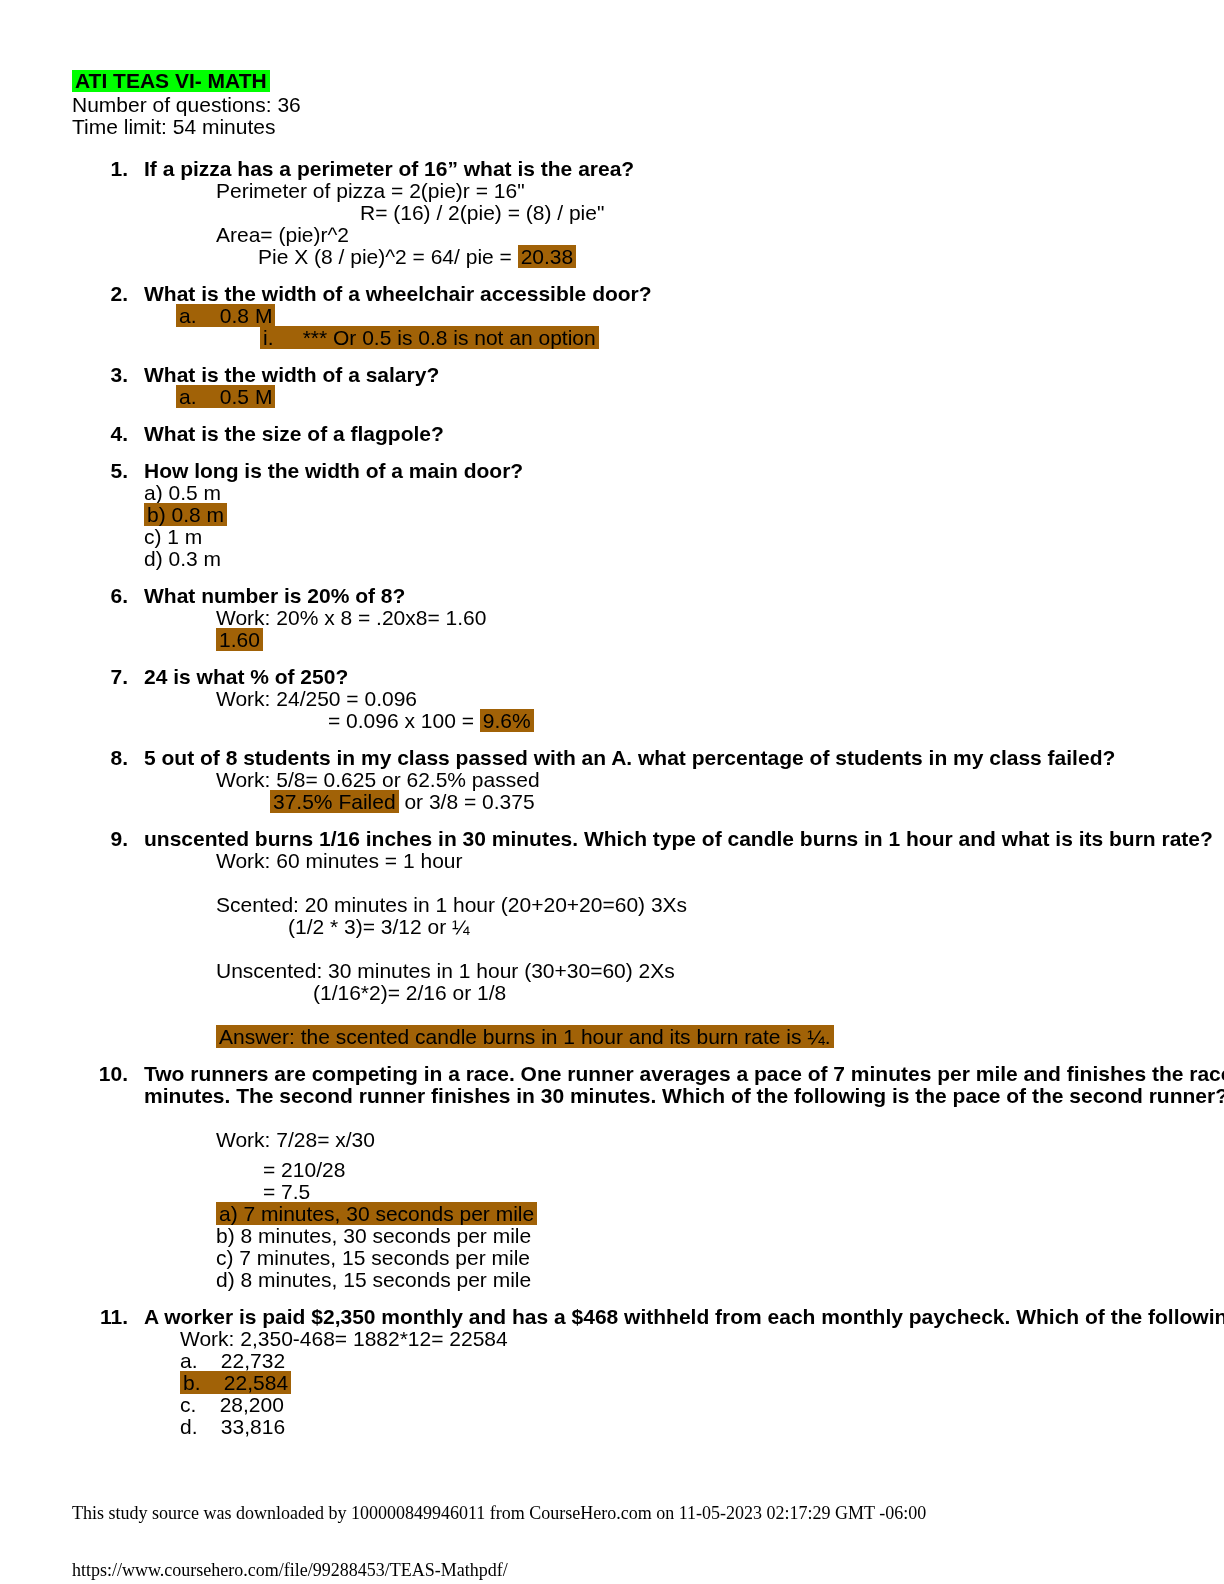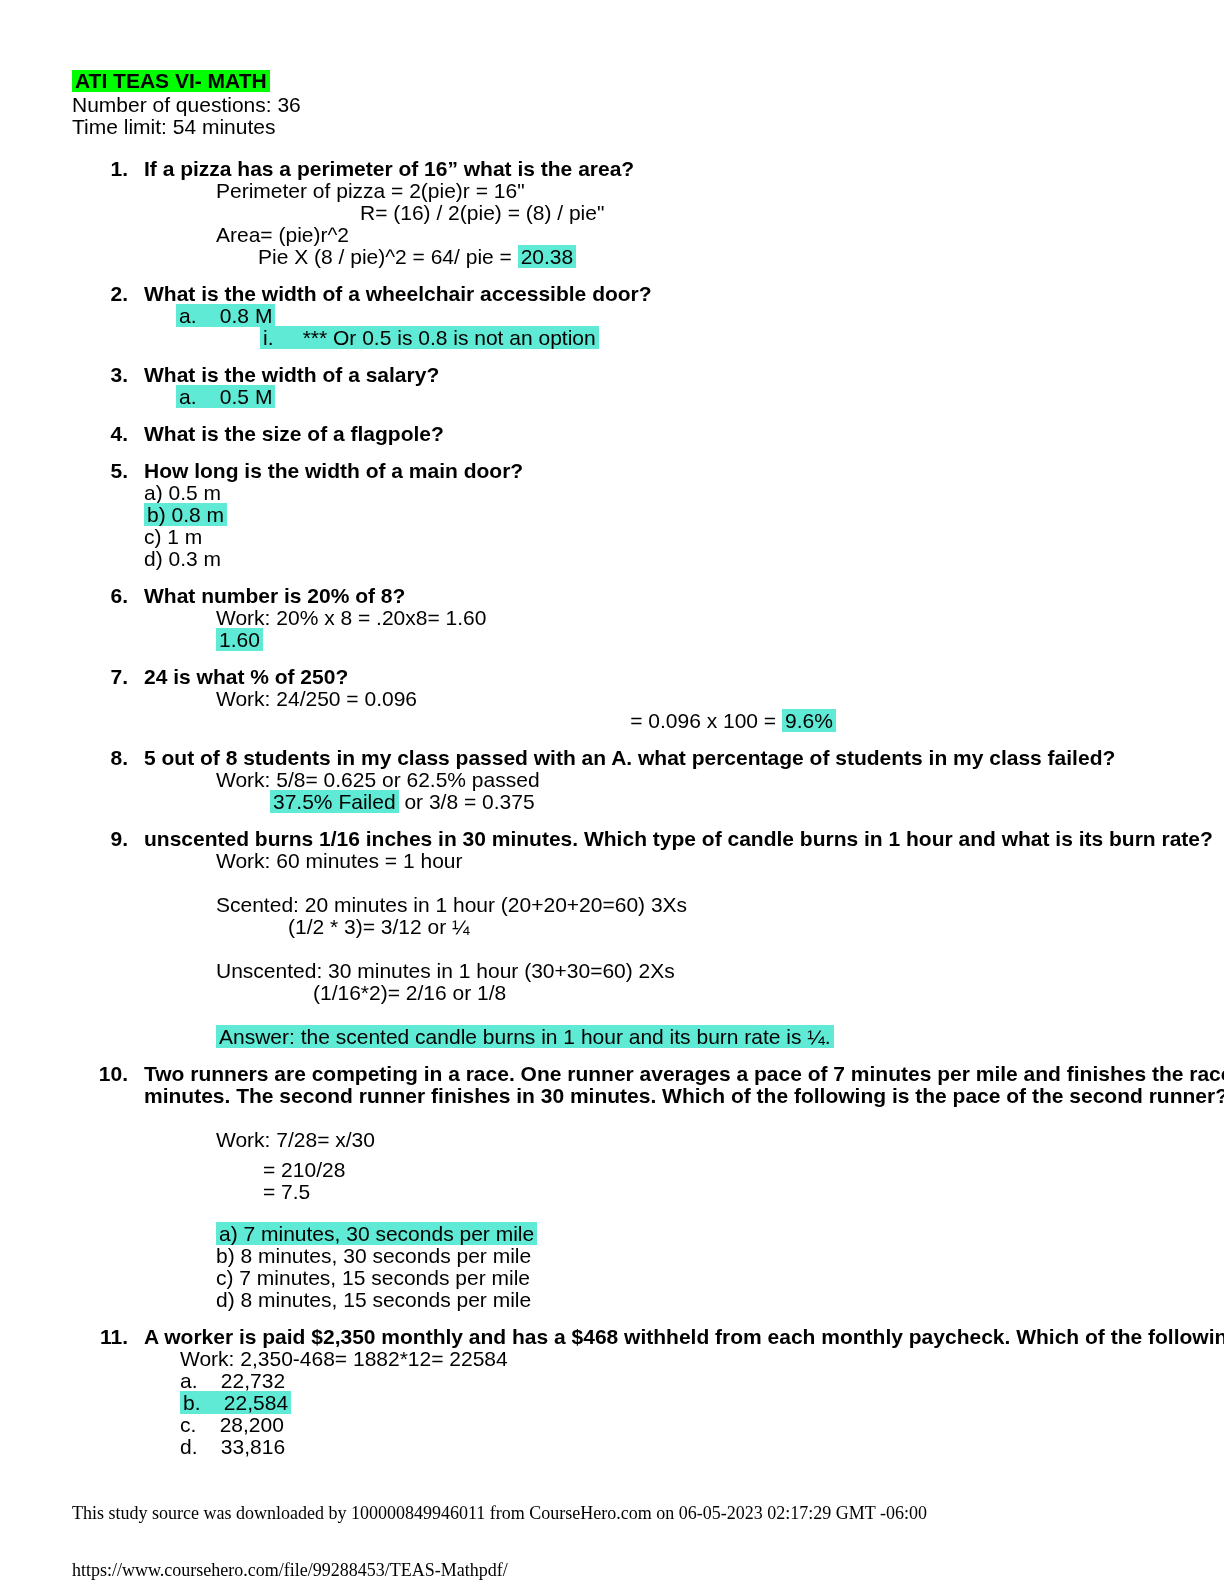--- a/index.html
+++ b/index.html
@@ -27,21 +27,21 @@
   .question { display: flex; margin-bottom: 15px; }
   .q-num {
     flex: none; width: 56px;
     text-align: right;
     font-weight: bold;
     white-space: nowrap;
   }
   .q-body { flex: none; width: 1010px; padding-left: 16px; }
   .q-text-line { font-weight: bold; white-space: nowrap; }
   .work-line { white-space: nowrap; }
-  .hl { background: #5eead4; padding: 0 3px; }
+  .hl { background: #a16207; padding: 0 3px; }
 
   .footer {
     position: absolute; left: 72px;
     font-family: "Liberation Serif", serif;
     font-size: 18px; line-height: 22px;
     white-space: nowrap;
   }
   .footer-download { top: 1502px; }
   .footer-url { top: 1559px; }
 </style>
@@ -103,21 +103,21 @@
           <div class="q-text-line">What number is 20% of 8?</div>
           <div class="work-line" style="padding-left: 72px;"><span class="">Work: 20% x 8 = .20x8= 1.60</span></div>
           <div class="work-line" style="padding-left: 72px;"><span class="hl">1.60</span></div>
         </div>
       </div>
       <div class="question">
         <div class="q-num">7.</div>
         <div class="q-body">
           <div class="q-text-line">24 is what % of 250?</div>
           <div class="work-line" style="padding-left: 72px;"><span class="">Work: 24/250 = 0.096</span></div>
-          <div class="work-line" style="padding-left: 184px; text-align: center;"><span class="">= 0.096 x 100 = </span><span class="hl">9.6%</span></div>
+          <div class="work-line" style="padding-left: 184px;"><span class="">= 0.096 x 100 = </span><span class="hl">9.6%</span></div>
         </div>
       </div>
       <div class="question">
         <div class="q-num">8.</div>
         <div class="q-body">
           <div class="q-text-line">5 out of 8 students in my class passed with an A. what percentage of students in my class failed?</div>
           <div class="work-line" style="padding-left: 72px;"><span class="">Work: 5/8= 0.625 or 62.5% passed</span></div>
           <div class="work-line" style="padding-left: 126px;"><span class="hl">37.5% Failed</span><span class=""> or 3/8 = 0.375</span></div>
         </div>
       </div>
@@ -138,34 +138,34 @@
       </div>
       <div class="question">
         <div class="q-num">10.</div>
         <div class="q-body">
           <div class="q-text-line">Two runners are competing in a race. One runner averages a pace of 7 minutes per mile and finishes the race in 28</div>
           <div class="q-text-line">minutes. The second runner finishes in 30 minutes. Which of the following is the pace of the second runner?</div>
           <div class="work-line">&nbsp;</div>
           <div class="work-line" style="padding-left: 72px;"><span class="">Work: 7/28= x/30</span></div>
           <div class="work-line" style="padding-left: 119px; margin-top: 8px;"><span class="">= 210/28</span></div>
           <div class="work-line" style="padding-left: 119px;"><span class="">= 7.5</span></div>
-          <div class="work-line" style="padding-left: 72px; margin-top: 20px;"><span class="hl">a) 7 minutes, 30 seconds per mile</span></div>
+          <div class="work-line" style="padding-left: 72px;"><span class="hl">a) 7 minutes, 30 seconds per mile</span></div>
           <div class="work-line" style="padding-left: 72px;"><span class="">b) 8 minutes, 30 seconds per mile</span></div>
           <div class="work-line" style="padding-left: 72px;"><span class="">c) 7 minutes, 15 seconds per mile</span></div>
           <div class="work-line" style="padding-left: 72px;"><span class="">d) 8 minutes, 15 seconds per mile</span></div>
         </div>
       </div>
       <div class="question">
         <div class="q-num">11.</div>
         <div class="q-body">
           <div class="q-text-line">A worker is paid $2,350 monthly and has a $468 withheld from each monthly paycheck. Which of the following is her</div>
           <div class="work-line" style="padding-left: 36px;"><span class="">Work: 2,350-468= 1882*12= 22584</span></div>
           <div class="work-line" style="padding-left: 36px;"><span class="">a.&nbsp;&nbsp;&nbsp;&nbsp;22,732</span></div>
           <div class="work-line" style="padding-left: 36px;"><span class="hl">b.&nbsp;&nbsp;&nbsp;&nbsp;22,584</span></div>
           <div class="work-line" style="padding-left: 36px;"><span class="">c.&nbsp;&nbsp;&nbsp;&nbsp;28,200</span></div>
           <div class="work-line" style="padding-left: 36px;"><span class="">d.&nbsp;&nbsp;&nbsp;&nbsp;33,816</span></div>
         </div>
       </div>
     </div>
 </div>
 
-<div class="footer footer-download">This study source was downloaded by 100000849946011 from CourseHero.com on 06-05-2023 02:17:29 GMT -06:00</div>
+<div class="footer footer-download">This study source was downloaded by 100000849946011 from CourseHero.com on 11-05-2023 02:17:29 GMT -06:00</div>
 <div class="footer footer-url">https://www.coursehero.com/file/99288453/TEAS-Mathpdf/</div>
 
 </body></html>

